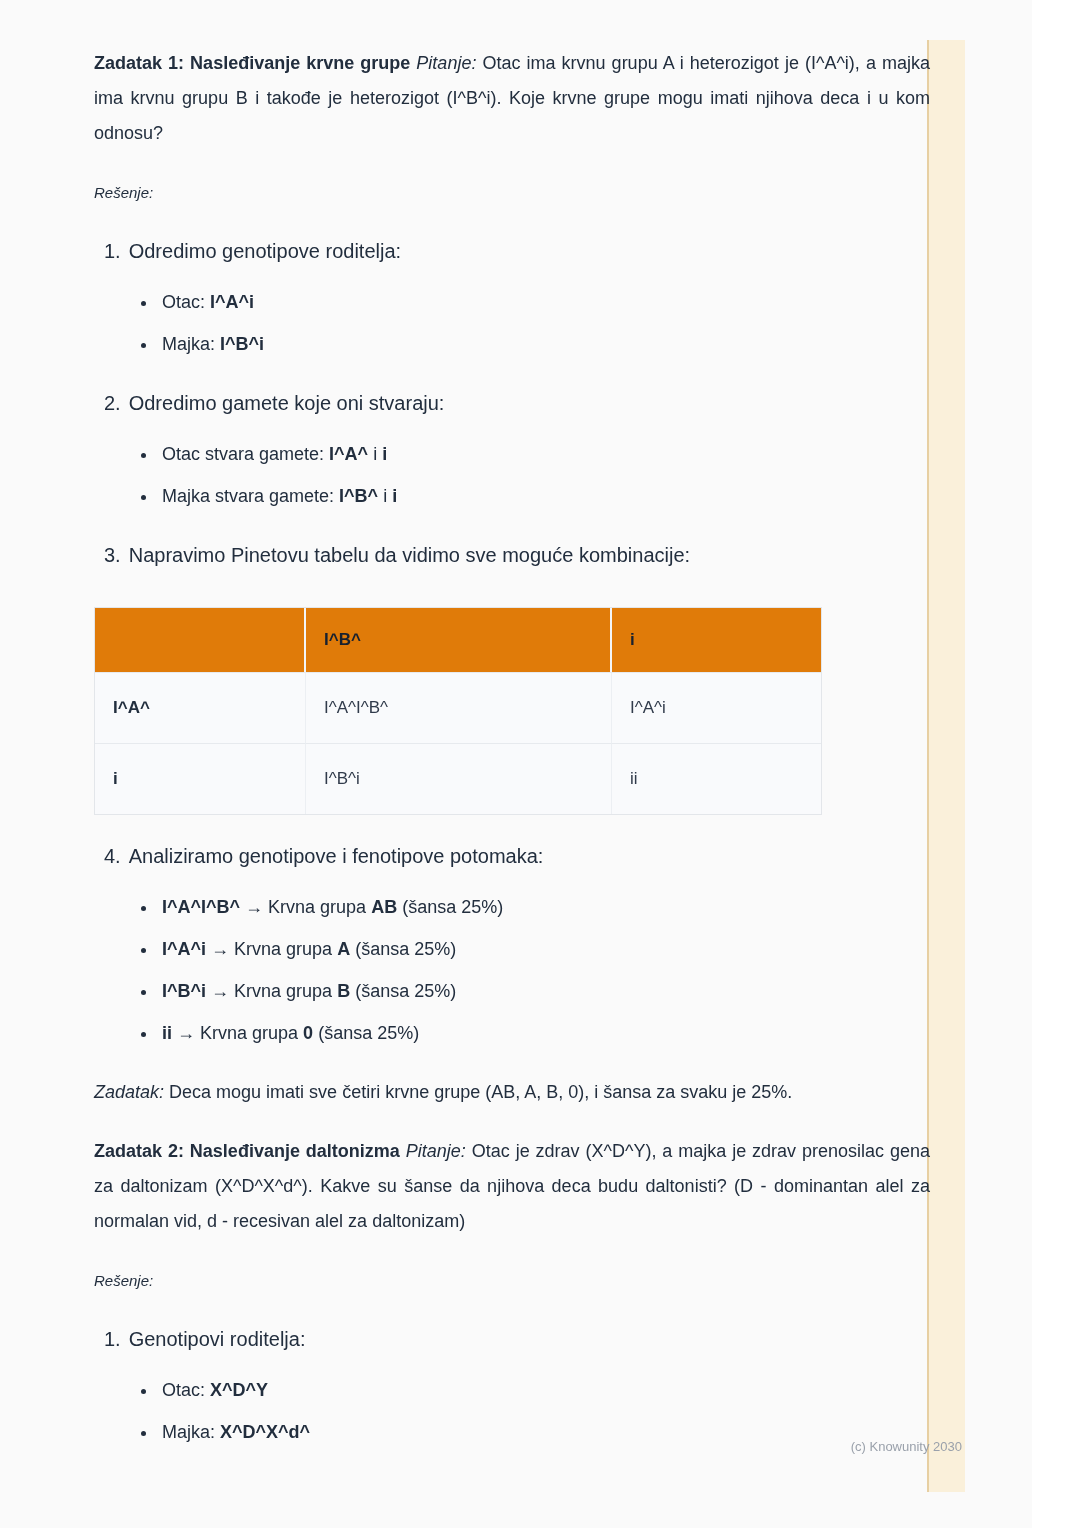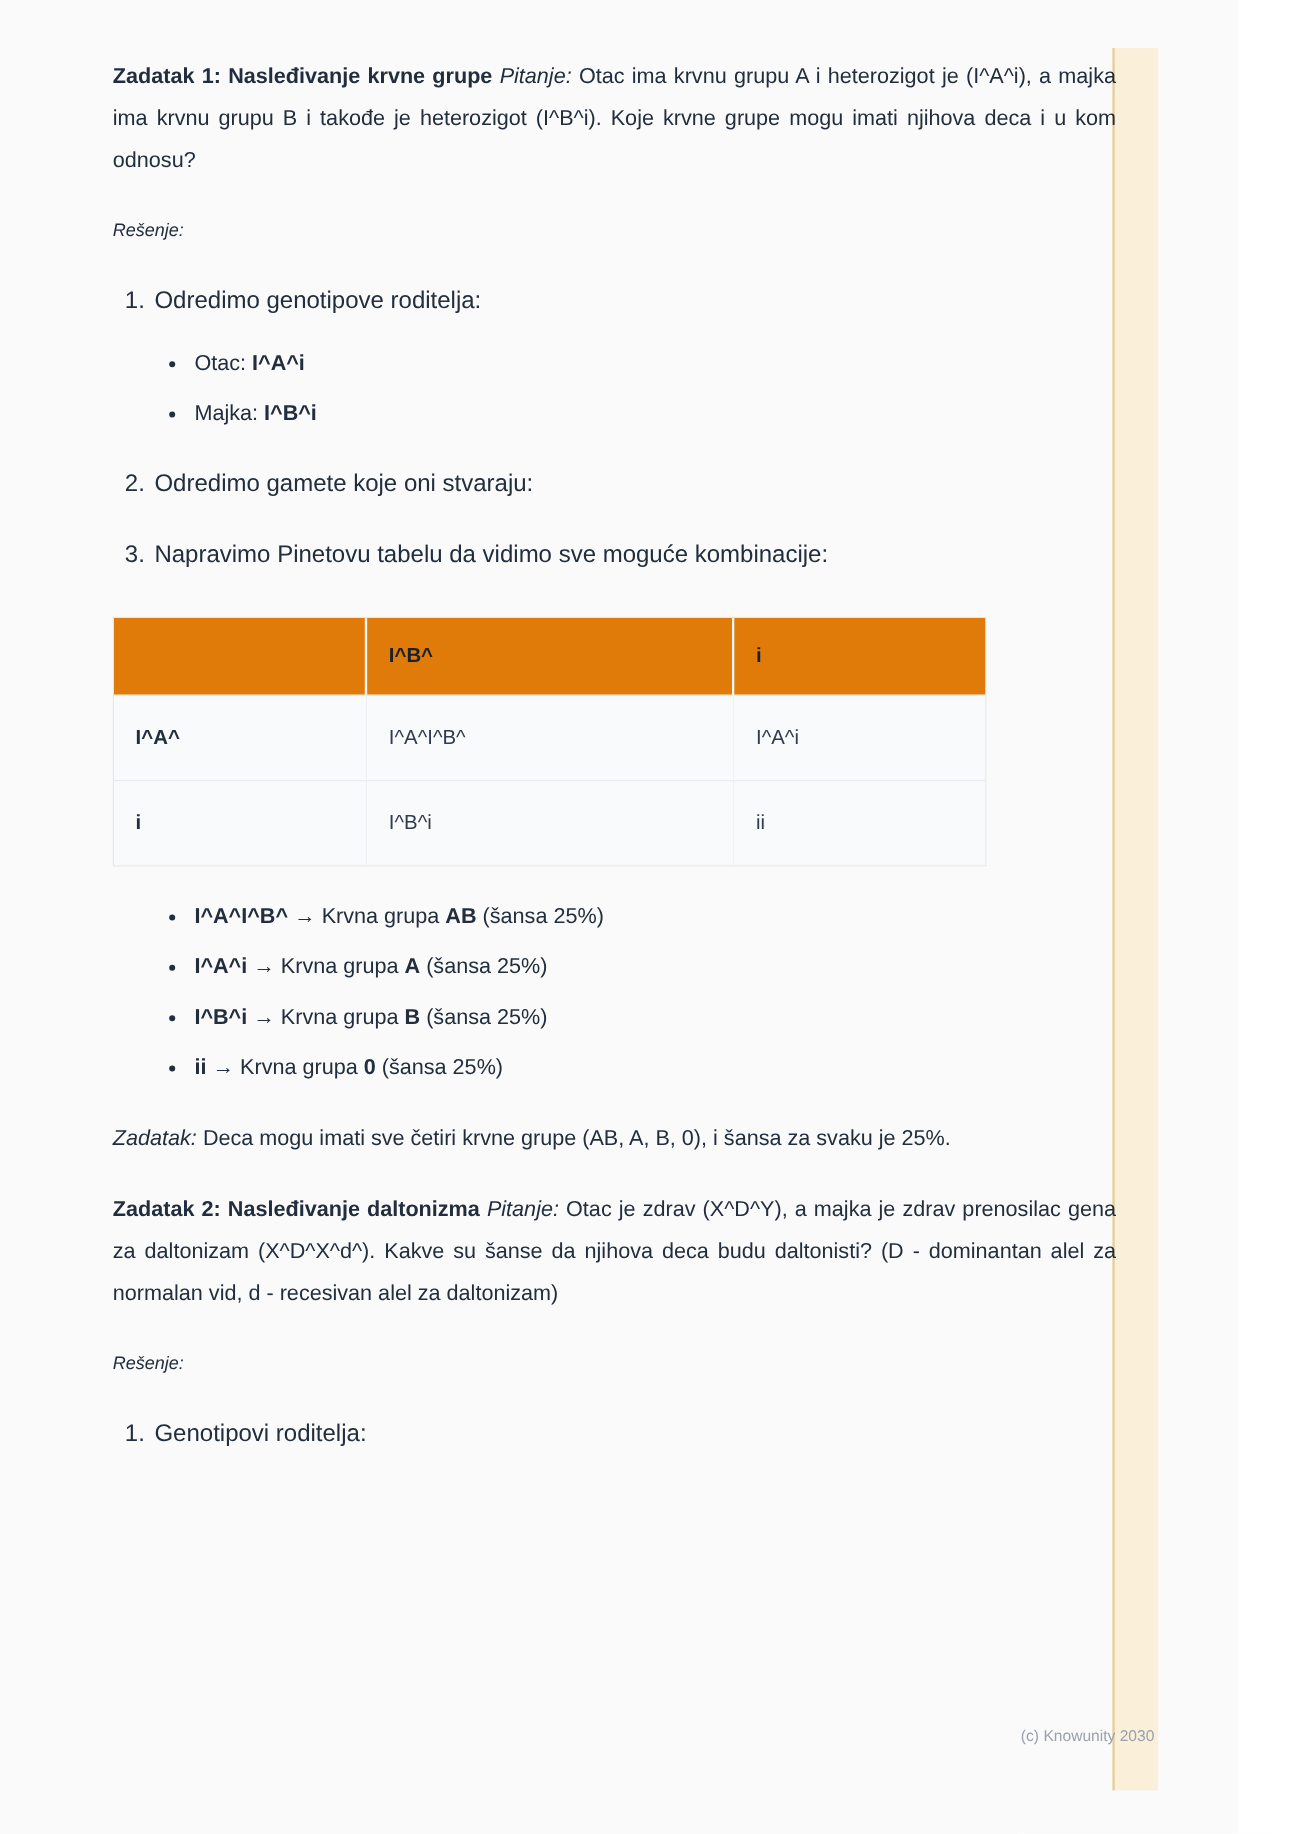--- a/index.html
+++ b/index.html
@@ -130,20 +130,34 @@
             <span>Majka:</span>
             <strong>I^B^i</strong>
           </li>
         </ul>
       </div>
 
       <div class="step">
         <div class="step-line">
           <span class="step-num">2.</span><span>Odredimo gamete koje oni stvaraju:</span>
         </div>
+        <ul class="bullets">
+          <li>
+            <span>Otac stvara gamete:</span>
+            <strong>I^A^</strong>
+            <span>i</span>
+            <strong>i</strong>
+          </li>
+          <li>
+            <span>Majka stvara gamete:</span>
+            <strong>I^B^</strong>
+            <span>i</span>
+            <strong>i</strong>
+          </li>
+        </ul>
       </div>
 
       <div class="step">
         <div class="step-line">
           <span class="step-num">3.</span><span>Napravimo Pinetovu tabelu da vidimo sve moguće kombinacije:</span>
         </div>
 
         <table class="punnett">
           <thead>
             <tr>
@@ -161,20 +175,23 @@
             <tr>
               <td class="c1 rowhead">i</td>
               <td class="c2">I^B^i</td>
               <td>ii</td>
             </tr>
           </tbody>
         </table>
       </div>
 
       <div class="step">
+        <div class="step-line">
+          <span class="step-num">4.</span><span>Analiziramo genotipove i fenotipove potomaka:</span>
+        </div>
         <ul class="bullets">
           <li>
             <strong>I^A^I^B^</strong>
             <span>→ Krvna grupa</span>
             <strong>AB</strong>
             <span>(šansa 25%)</span>
           </li>
           <li>
             <strong>I^A^i</strong>
             <span>→ Krvna grupa</span>
@@ -208,19 +225,29 @@
       <span>Otac je zdrav (X^D^Y), a majka je zdrav prenosilac gena za daltonizam (X^D^X^d^). Kakve su šanse da njihova deca budu daltonisti? (D - dominantan alel za normalan vid, d - recesivan alel za daltonizam)</span>
     </p>
 
     <p class="sol">Rešenje:</p>
 
     <div class="steps">
       <div class="step">
         <div class="step-line">
           <span class="step-num">1.</span><span>Genotipovi roditelja:</span>
         </div>
+        <ul class="bullets">
+          <li>
+            <span>Otac:</span>
+            <strong>X^D^Y</strong>
+          </li>
+          <li>
+            <span>Majka:</span>
+            <strong>X^D^X^d^</strong>
+          </li>
+        </ul>
       </div>
     </div>
 
   </div>
 
   <div class="credit">(c) Knowunity 2030</div>
 </div>
 
 </body></html>

